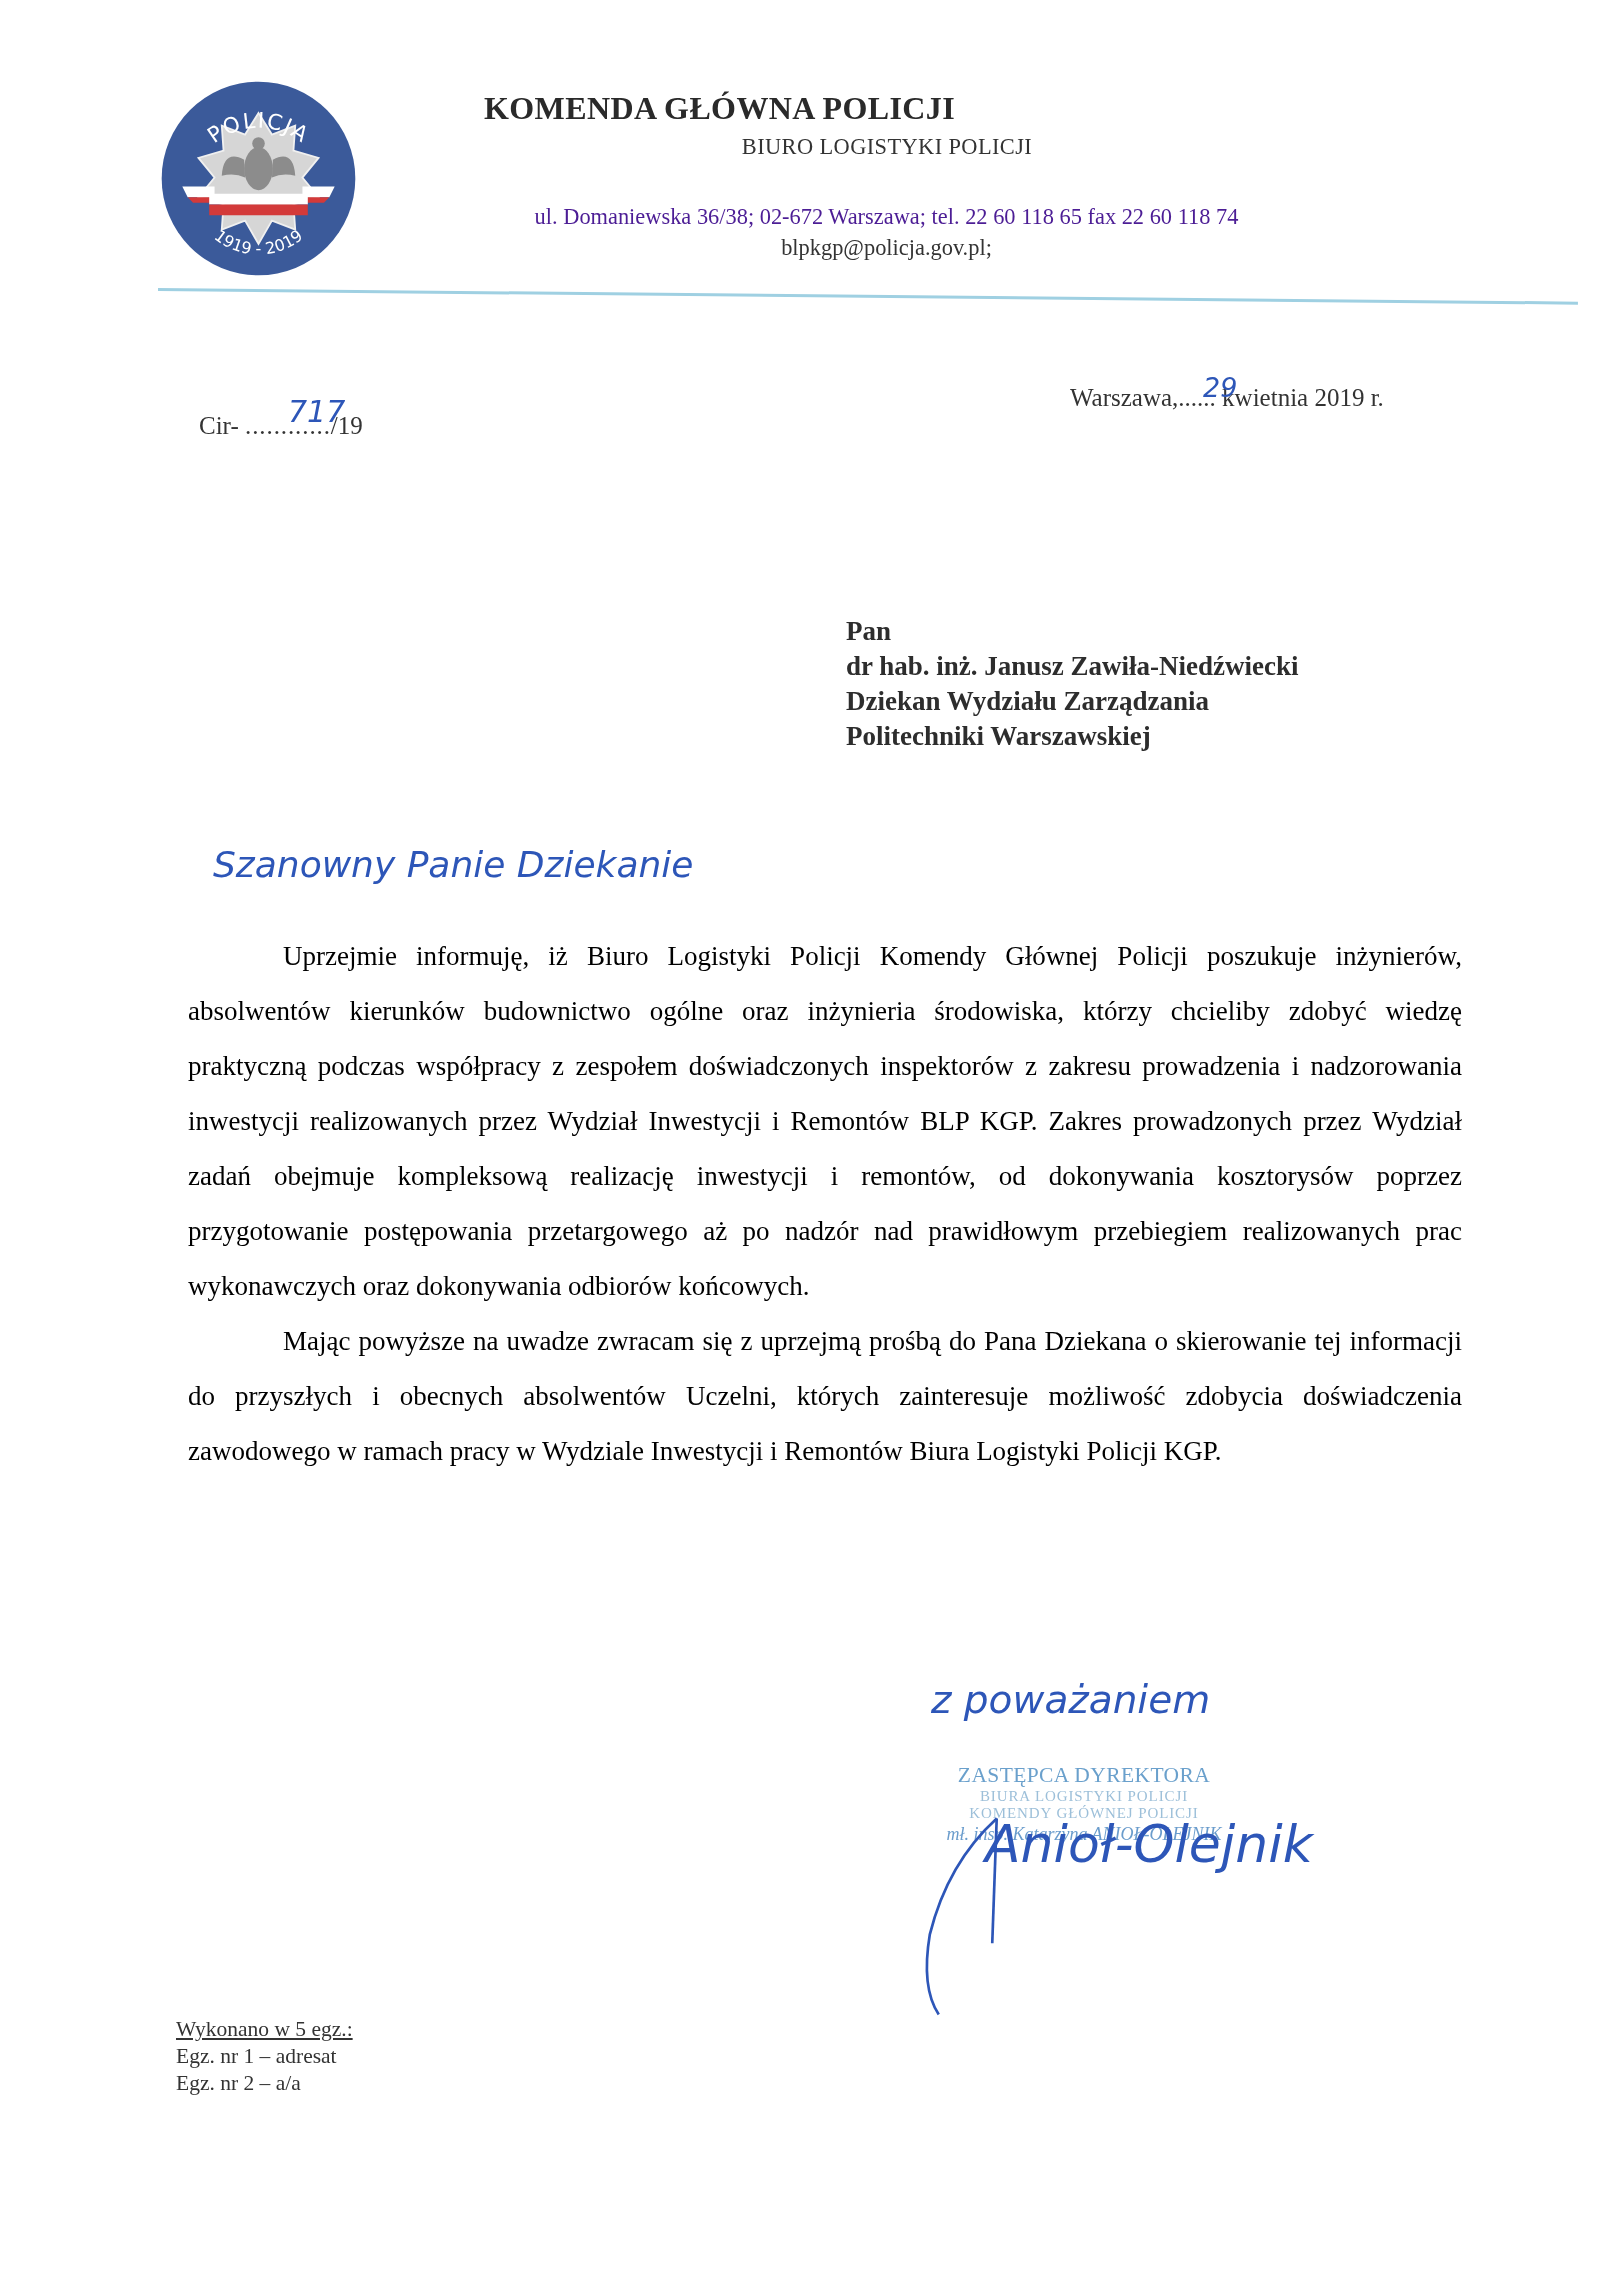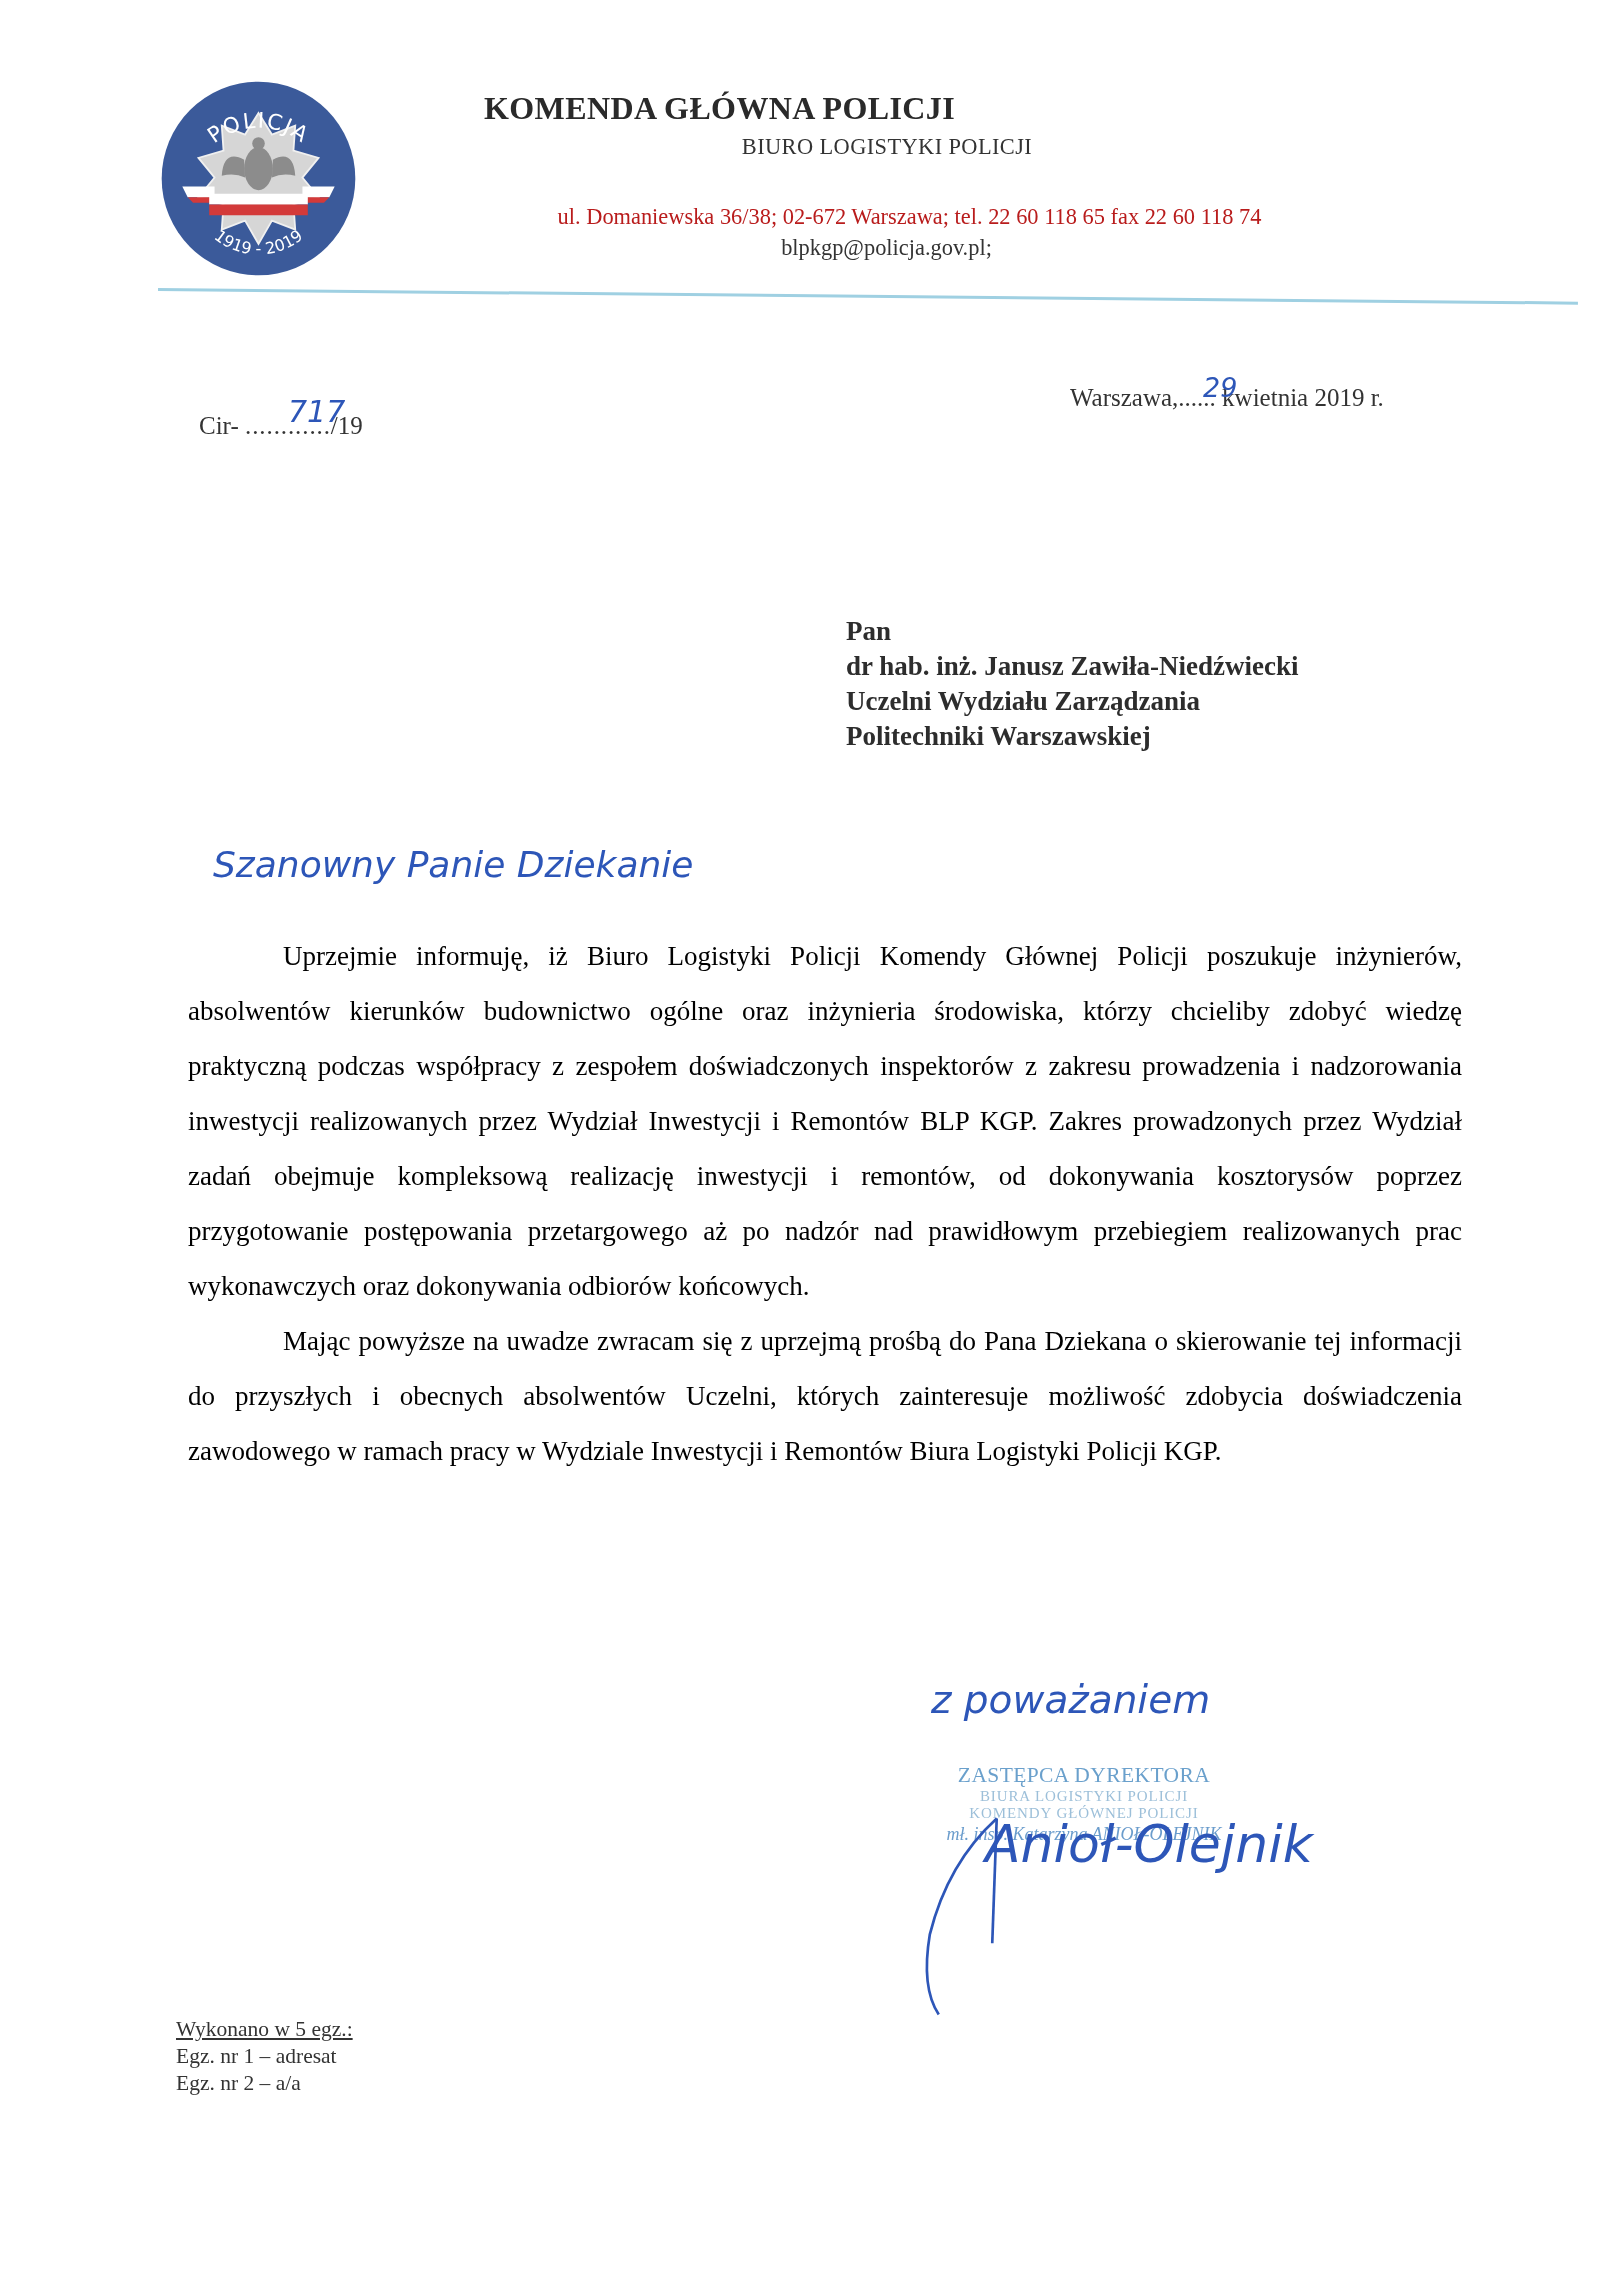--- a/index.html
+++ b/index.html
@@ -8,22 +8,22 @@
   .abs { position: absolute; }
 
   
   #logo { left: 159px; top: 79px; width: 199px; height: 199px; }
 
   
   #hdr-title { left: 484px; top: 90px; width: 806px; 
                font-size: 32px; font-weight: bold; letter-spacing: 0.4px; color: #2a2a2a; }
   #hdr-sub { left: 484px; top: 134px; width: 806px; text-align: center;
              font-size: 22.4px; color: #333; letter-spacing: 0.4px; }
-  #hdr-addr { left: 417px; top: 204px; width: 985px; text-align: center;
-              font-size: 22.4px; color: #b91c1c; }
+  #hdr-addr { left: 394px; top: 204px; width: 985px; text-align: center;
+              font-size: 22.4px; color: #4c1d95; }
   #hdr-email { left: 394px; top: 235px; width: 985px; text-align: center;
                font-size: 22.4px; color: #333; }
   #hdr-rule { left: 158px; top: 288px; width: 1420px; height: 2.7px;
               background: #9fd0e2; transform: rotate(0.55deg); transform-origin: left center; }
 
   
   #ref { left: 199px; top: 412px; font-size: 25px; color: #333; }
   #ref .dots { letter-spacing: 0.9px; }
   #date { left: 1070px; top: 384px; font-size: 25px; color: #333; }
   .hand { font-family: "DejaVu Sans", sans-serif; color: #2d56b8; font-style: italic; }
@@ -107,21 +107,21 @@
 
 <div id="date" class="abs">
   <span>Warszawa,</span><span>......</span>
   <span>kwietnia 2019 r.</span>
 </div>
 <div id="date-hand" class="abs hand">29</div>
 
 <div id="addressee" class="abs">
   <div>Pan</div>
   <div>dr hab. inż. Janusz Zawiła-Niedźwiecki</div>
-  <div>Uczelni Wydziału Zarządzania</div>
+  <div>Dziekan Wydziału Zarządzania</div>
   <div>Politechniki Warszawskiej</div>
 </div>
 
 <div id="salutation" class="abs hand">Szanowny Panie Dziekanie</div>
 
 <div id="body" class="abs">
   <p>Uprzejmie informuję, iż Biuro Logistyki Policji Komendy Głównej Policji poszukuje inżynierów, absolwentów kierunków budownictwo ogólne oraz inżynieria środowiska, którzy chcieliby zdobyć wiedzę praktyczną podczas współpracy z zespołem doświadczonych inspektorów z zakresu prowadzenia i nadzorowania inwestycji realizowanych przez Wydział Inwestycji i Remontów BLP KGP. Zakres prowadzonych przez Wydział zadań obejmuje kompleksową realizację inwestycji i remontów, od dokonywania kosztorysów poprzez przygotowanie postępowania przetargowego aż po nadzór nad prawidłowym przebiegiem realizowanych prac wykonawczych oraz dokonywania odbiorów końcowych.</p>
   <p class="p2">Mając powyższe na uwadze zwracam się z uprzejmą prośbą do Pana Dziekana o skierowanie tej informacji do przyszłych i obecnych absolwentów Uczelni, których zainteresuje możliwość zdobycia doświadczenia zawodowego w ramach pracy w Wydziale Inwestycji i Remontów Biura Logistyki Policji KGP.</p>
 </div>
 

